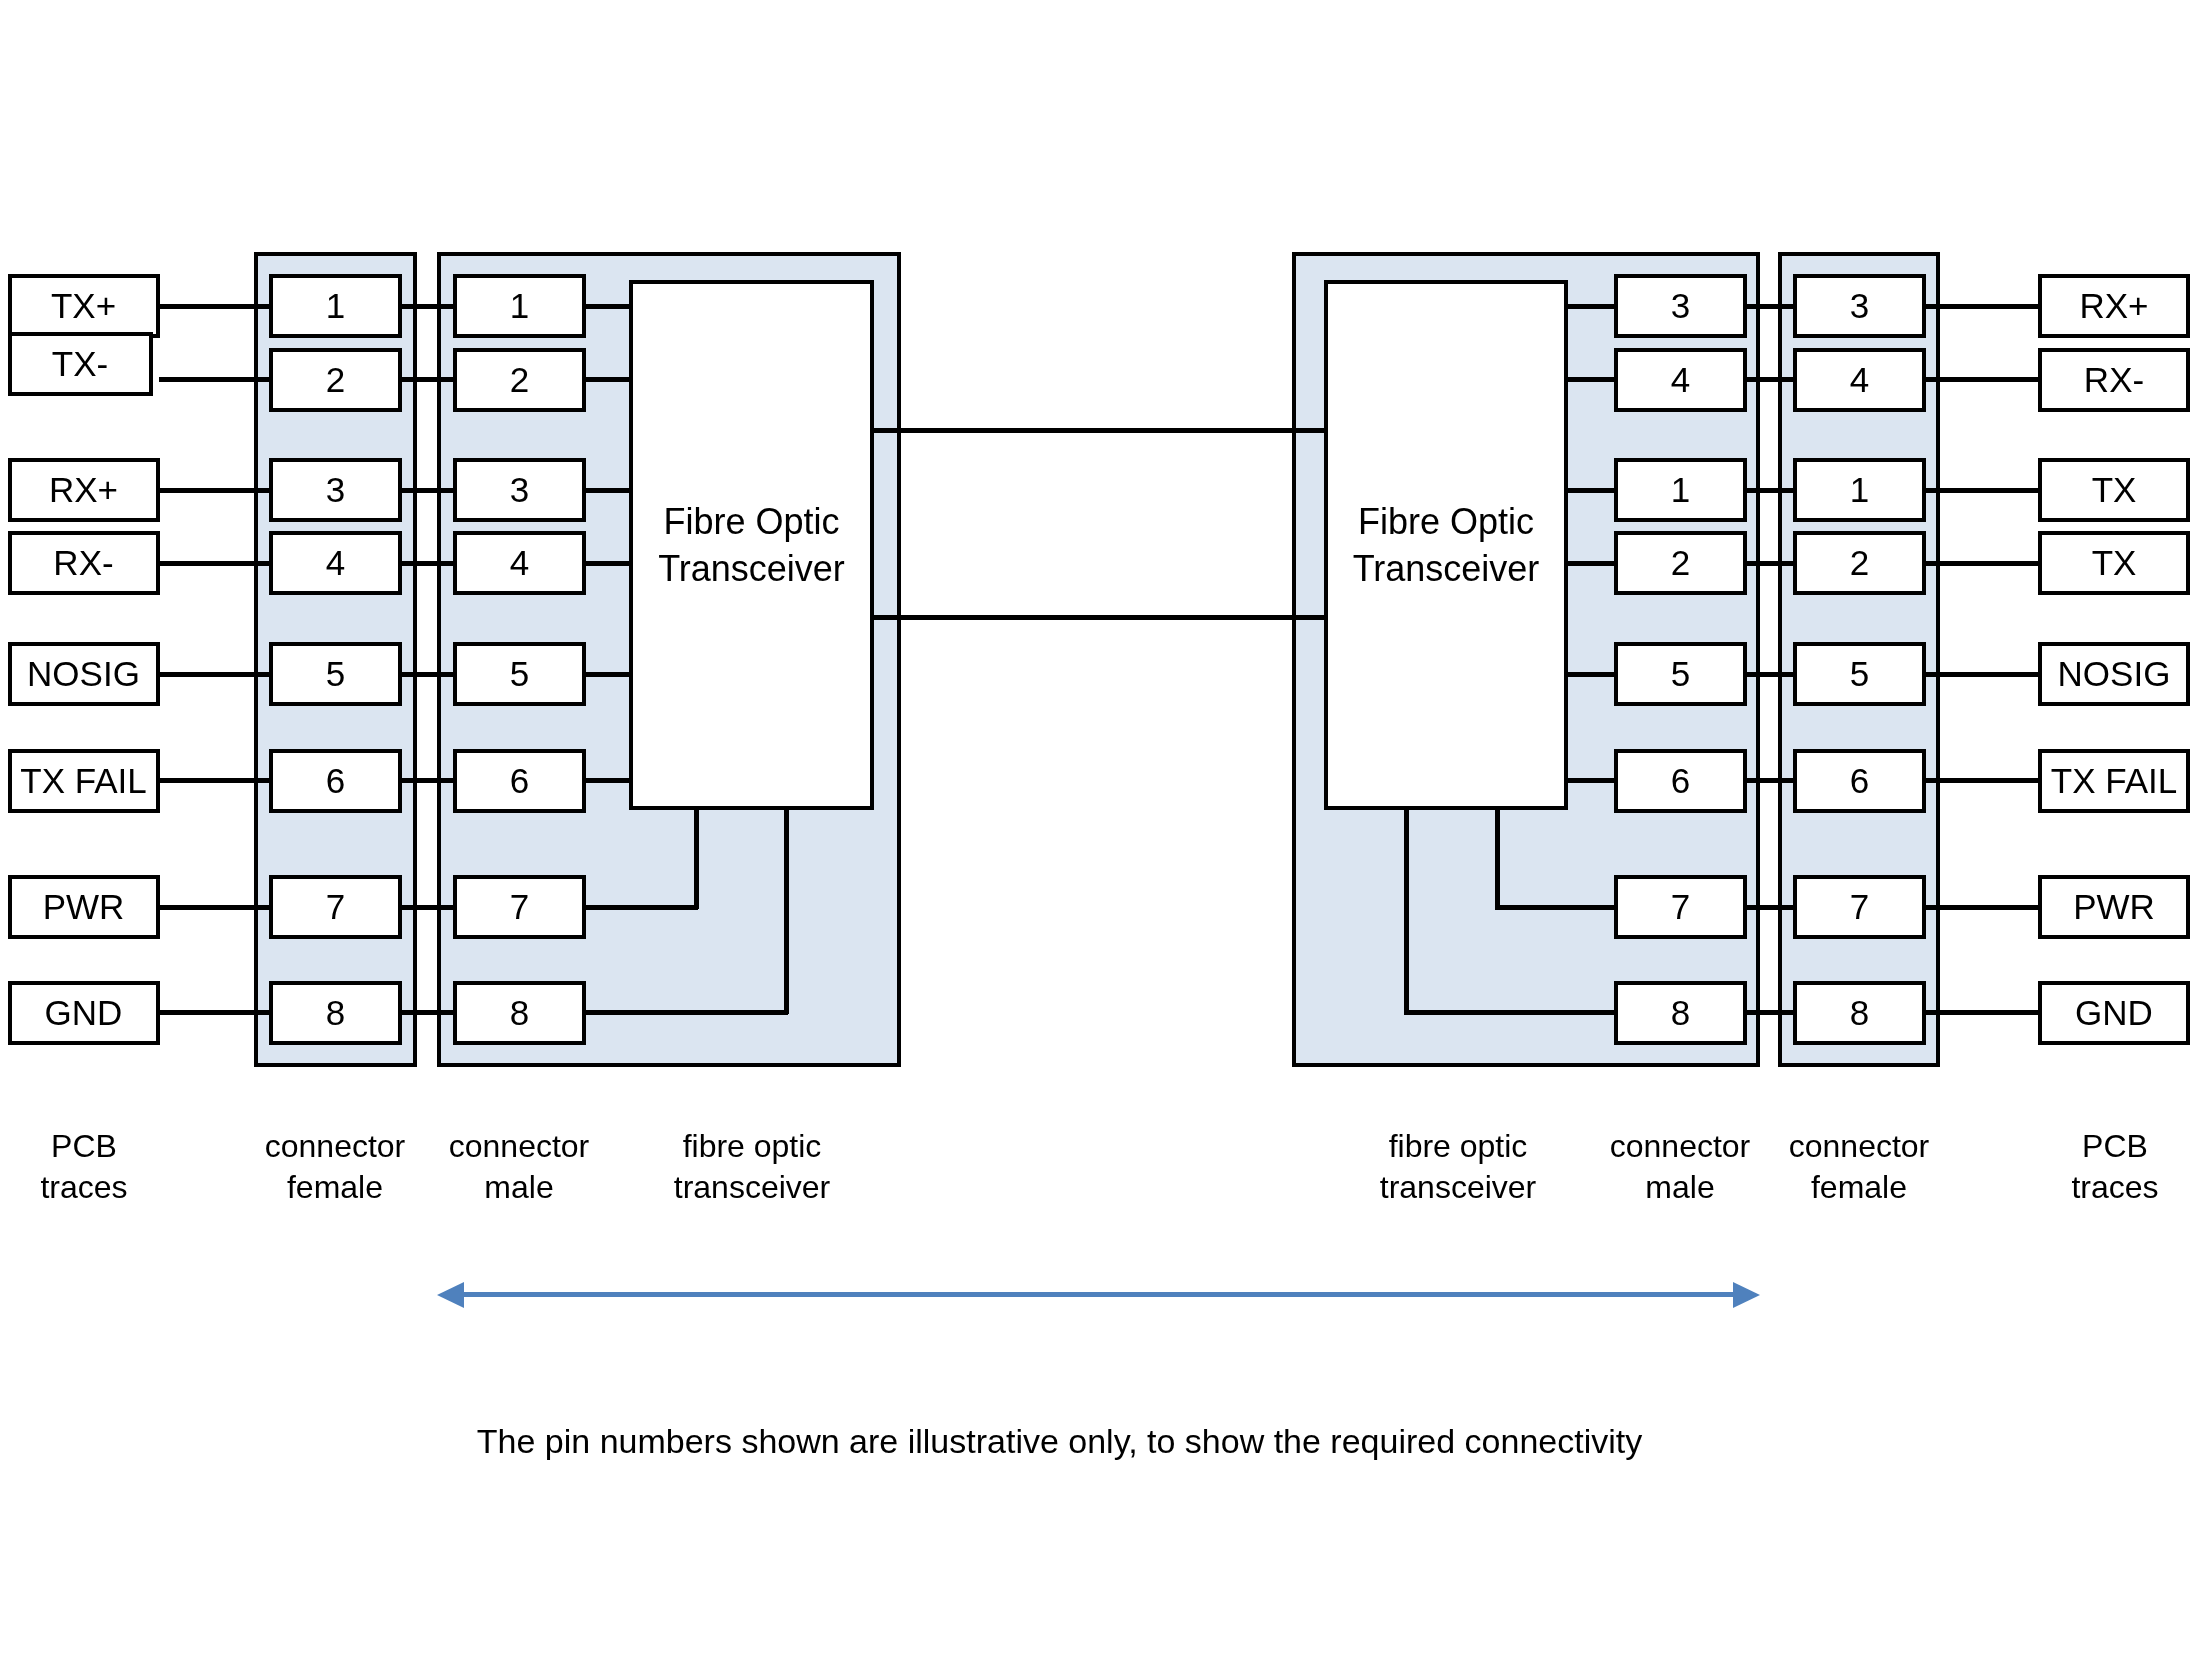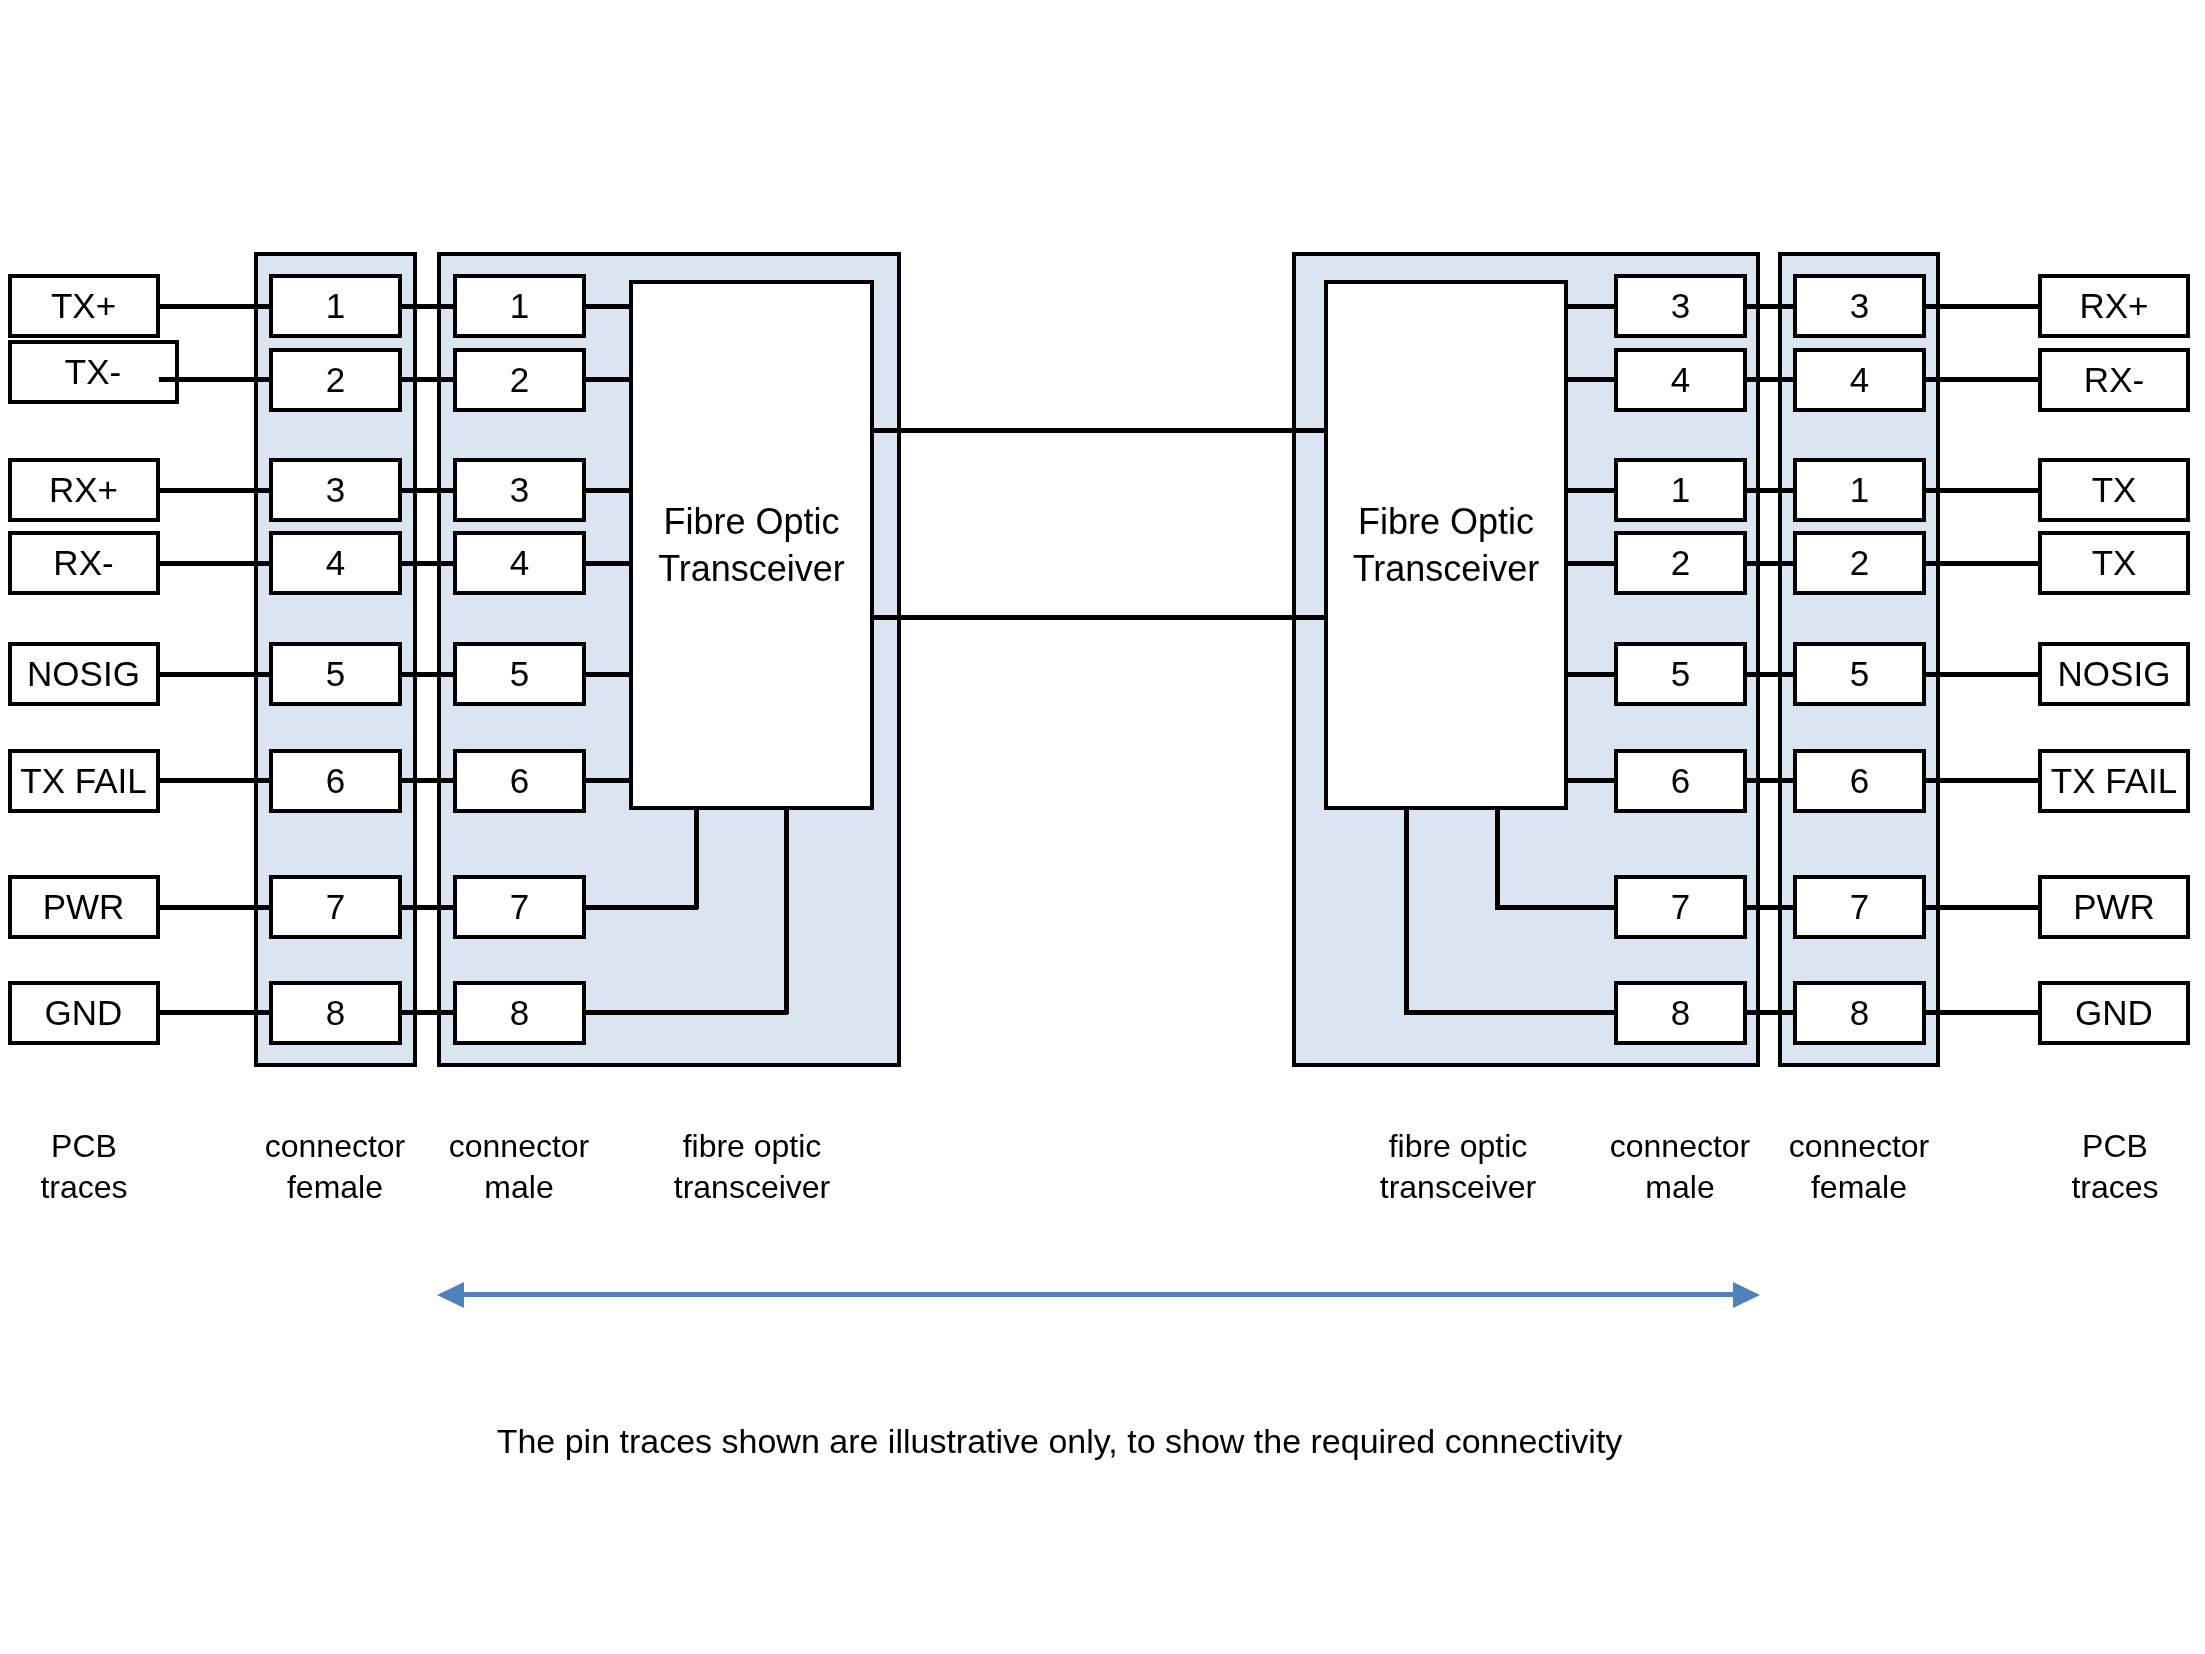--- a/index.html
+++ b/index.html
@@ -112,35 +112,35 @@
   </div>
   <div class="footer-label" style="left:1957px;top:1126px;">
     <div>PCB</div>
     <div>traces</div>
   </div>
 
   <div class="arrow-line" style="left:457px;top:1292px;width:1285px;height:5.3px;"></div>
   <div class="arrow-head left" style="left:437px;top:1282px;"></div>
   <div class="arrow-head right" style="left:1733px;top:1282px;"></div>
 
-  <div class="caption" style="left:308px;top:1422px;width:1503px;">The pin traces shown are illustrative only, to show the required connectivity</div>
+  <div class="caption" style="left:308px;top:1422px;width:1503px;">The pin numbers shown are illustrative only, to show the required connectivity</div>
 
 <div class="pcbbox" style="left: 7.5px; top: 274px; width: 152px; height: 64px;">TX+</div>
     <div class="pinbox" style="left: 269px; top: 274px; width: 133px; height: 64px;">1</div>
     <div class="pinbox" style="left: 453px; top: 274px; width: 133px; height: 64px;">1</div>
     <div class="pinbox" style="left: 1614px; top: 274px; width: 133px; height: 64px;">3</div>
     <div class="pinbox" style="left: 1793px; top: 274px; width: 133px; height: 64px;">3</div>
     <div class="pcbbox" style="left: 2038px; top: 274px; width: 152px; height: 64px;">RX+</div>
     <div class="hline" style="left: 159px; top: 304px; width: 110px; height: 4.5px;"></div>
     <div class="hline" style="left: 402px; top: 304px; width: 51px; height: 4.5px;"></div>
     <div class="hline" style="left: 1747px; top: 304px; width: 46px; height: 4.5px;"></div>
     <div class="hline" style="left: 1926px; top: 304px; width: 113px; height: 4.5px;"></div>
     <div class="hline" style="left: 586px; top: 304px; width: 43px; height: 4.5px;"></div>
     <div class="hline" style="left: 1568px; top: 304px; width: 46px; height: 4.5px;"></div>
-    <div class="pcbbox" style="left: 7.5px; top: 340px; width: 171px; height: 64px;">TX-</div>
+    <div class="pcbbox" style="left: 7.5px; top: 332px; width: 145px; height: 64px;">TX-</div>
     <div class="pinbox" style="left: 269px; top: 348px; width: 133px; height: 64px;">2</div>
     <div class="pinbox" style="left: 453px; top: 348px; width: 133px; height: 64px;">2</div>
     <div class="pinbox" style="left: 1614px; top: 348px; width: 133px; height: 64px;">4</div>
     <div class="pinbox" style="left: 1793px; top: 348px; width: 133px; height: 64px;">4</div>
     <div class="pcbbox" style="left: 2038px; top: 348px; width: 152px; height: 64px;">RX-</div>
     <div class="hline" style="left: 159px; top: 377px; width: 110px; height: 4.5px;"></div>
     <div class="hline" style="left: 402px; top: 377px; width: 51px; height: 4.5px;"></div>
     <div class="hline" style="left: 1747px; top: 377px; width: 46px; height: 4.5px;"></div>
     <div class="hline" style="left: 1926px; top: 377px; width: 113px; height: 4.5px;"></div>
     <div class="hline" style="left: 586px; top: 377px; width: 43px; height: 4.5px;"></div>

